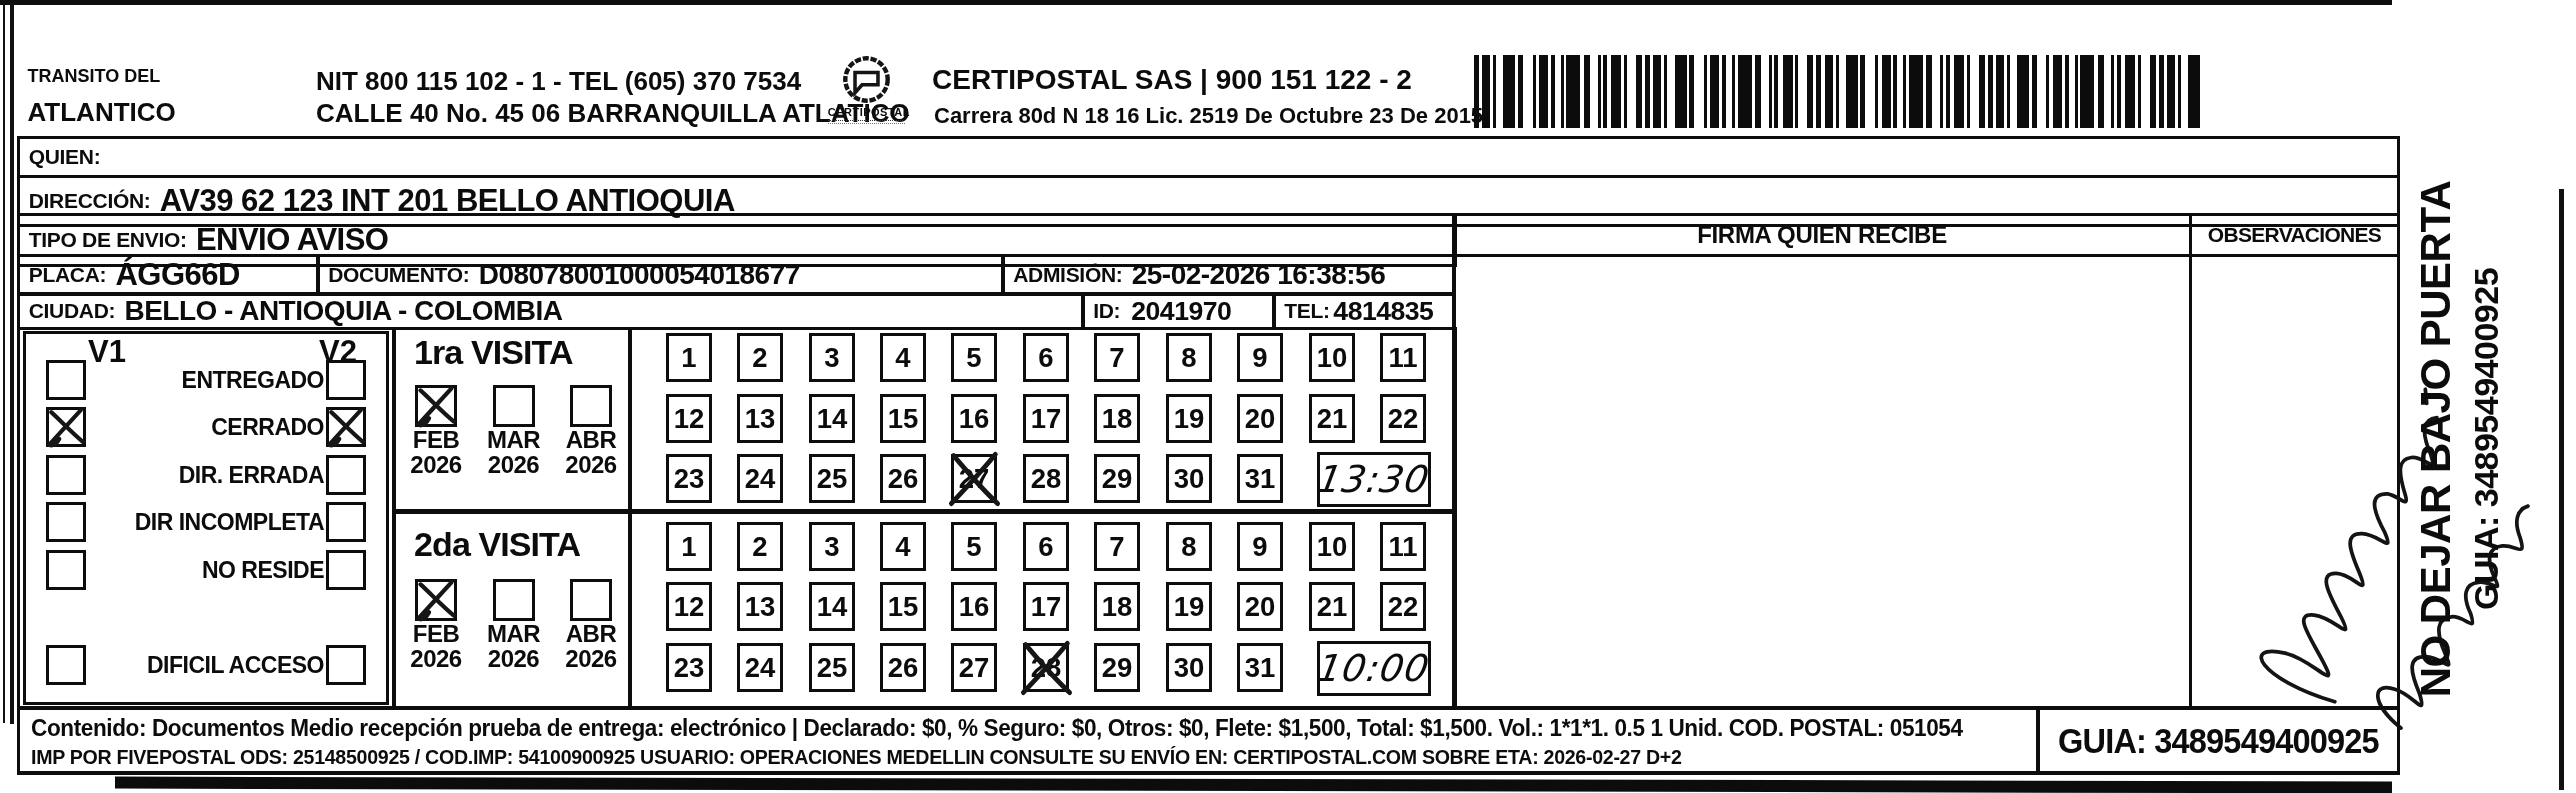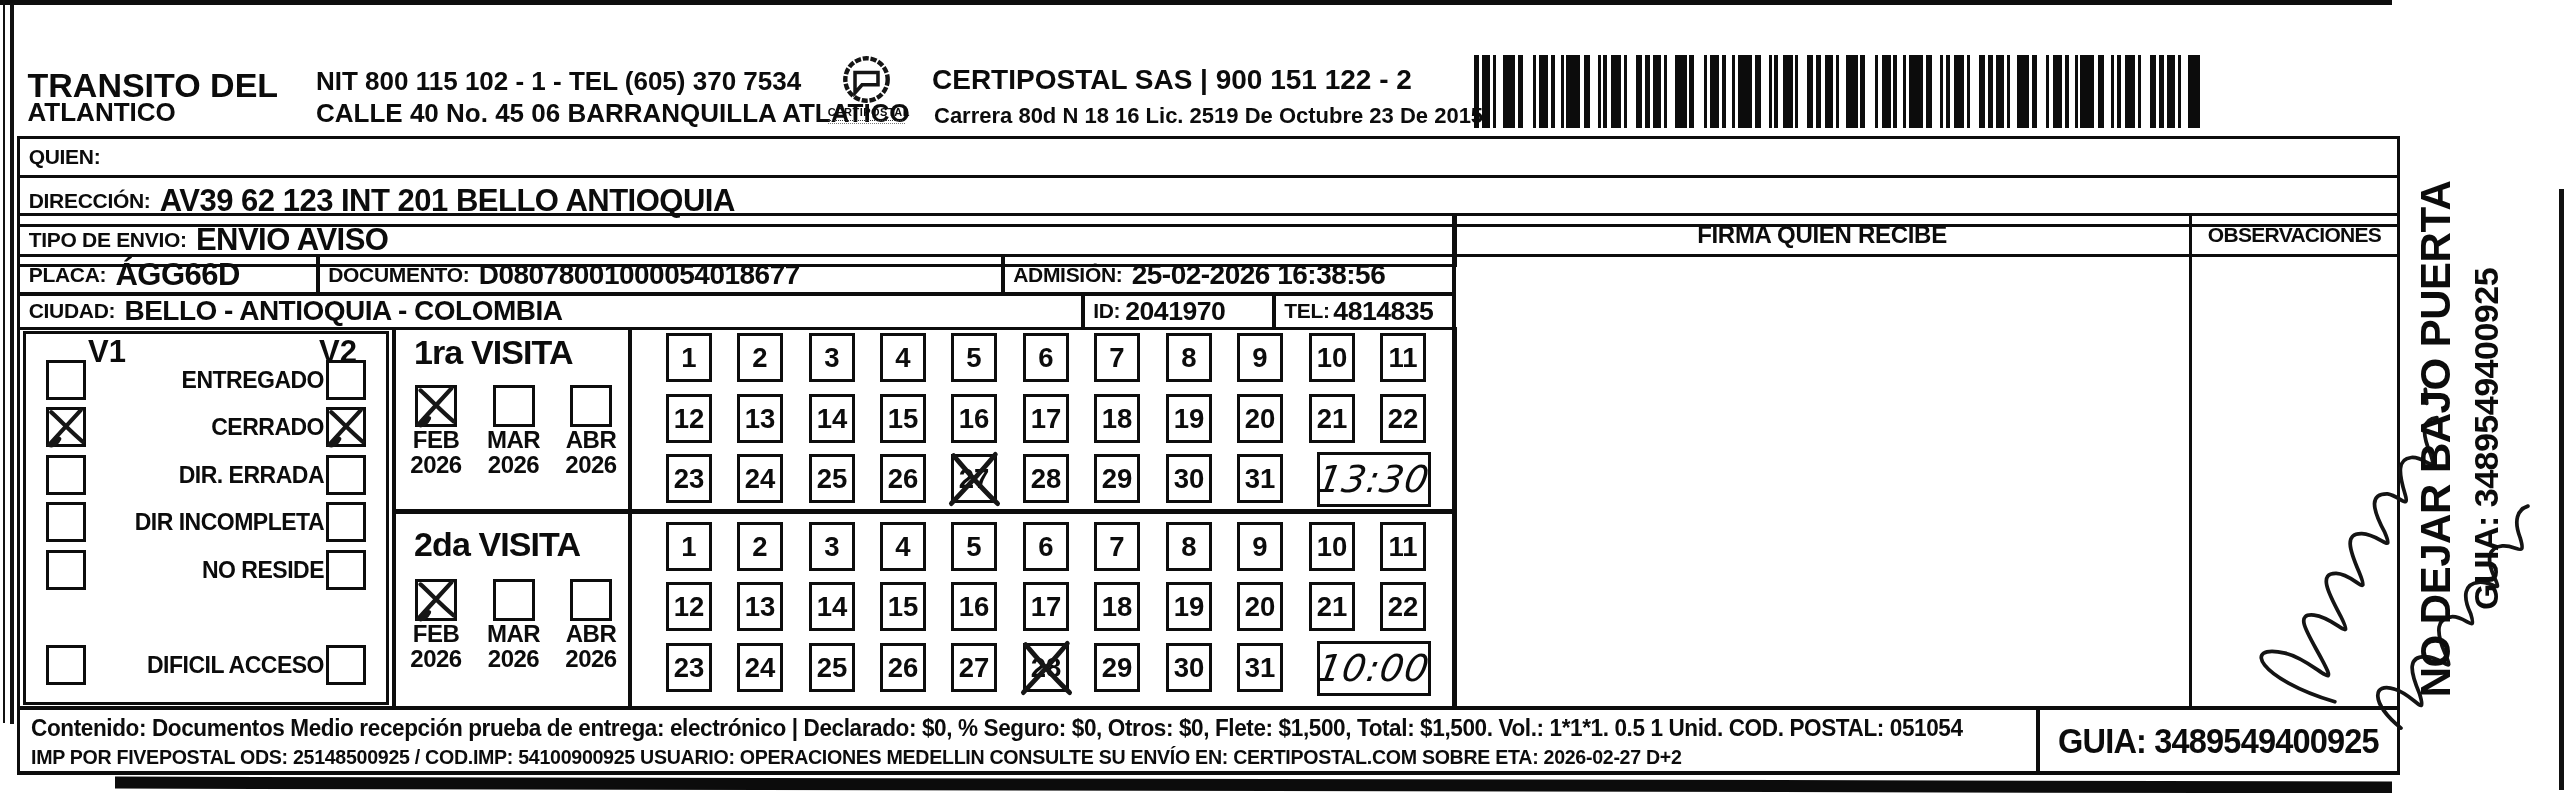--- a/index.html
+++ b/index.html
@@ -43,21 +43,21 @@
 <body>
 
 <div class="page">
 
   <div class="abs" style="left:0;top:6;width:2392px;height:4.6px;background:#0e0e0e;"></div>
   <div class="abs" style="left:2.7px;top:0;width:2.7px;height:723px;background:#111;"></div>
   <div class="abs" style="left:10px;top:2.7px;width:3.7px;height:721px;background:#111;"></div>
   <div class="abs" style="left:2559px;top:189px;width:4.6px;height:601px;background:#111;"></div>
   <div class="abs" style="left:115px;top:779px;width:2277px;height:12px;background:#0c0c0c;transform:rotate(0.12deg);"></div>
 
-  <div class="hdr-bold" style="left:27.5px;top:66px;font-size:34px;">TRANSITO DEL</div>
+  <div class="hdr-bold" style="left:27.5px;top:66px;font-size:18px;">TRANSITO DEL</div>
   <div class="hdr-bold" style="left:27.5px;top:97px;font-size:26px;">ATLANTICO</div>
   <div class="hdr-bold" style="left:316px;top:66px;font-size:26px;">NIT 800 115 102 - 1 - TEL (605) 370 7534</div>
   <div class="hdr-bold" style="left:316px;top:98px;font-size:26px;">CALLE 40 No. 45 06 BARRANQUILLA ATLATICO</div>
 
   <div class="abs" style="left:822px;top:53px;width:88px;">
     <svg viewBox="0 0 60 60" style="display:block;margin:0 auto;width:53px;height:53px;">
       <circle cx="30" cy="30" r="24" fill="none" stroke="#151515" stroke-width="5" stroke-dasharray="7 2"></circle>
       <path d="M17 22 h26 v14 h-18 l-8 9 z" fill="none" stroke="#151515" stroke-width="4"></path>
     </svg>
     <div class="logo-caption">CERTIPOSTAL</div>
@@ -184,21 +184,21 @@
       </div>
   </div>
 
   <div class="cell" style="left:16.5px;top:292px;width:1068px;height:38px;">
     <div class="field">
         <span class="flabel">CIUDAD:</span>
         <span class="fvalue sm">BELLO - ANTIOQUIA - COLOMBIA</span>
       </div>
   </div>
   <div class="cell" style="left:1081px;top:292px;width:195px;height:38px;">
-    <div class="field" style="gap:5px;">
+    <div class="field" style="gap:11px;">
         <span class="flabel">ID:</span>
         <span class="fvalue xs">2041970</span>
       </div>
   </div>
   <div class="cell" style="left:1272px;top:292px;width:184px;height:38px;">
     <div class="field" style="gap:3.7px;">
         <span class="flabel">TEL:</span>
         <span class="fvalue xs">4814835</span>
       </div>
   </div>

